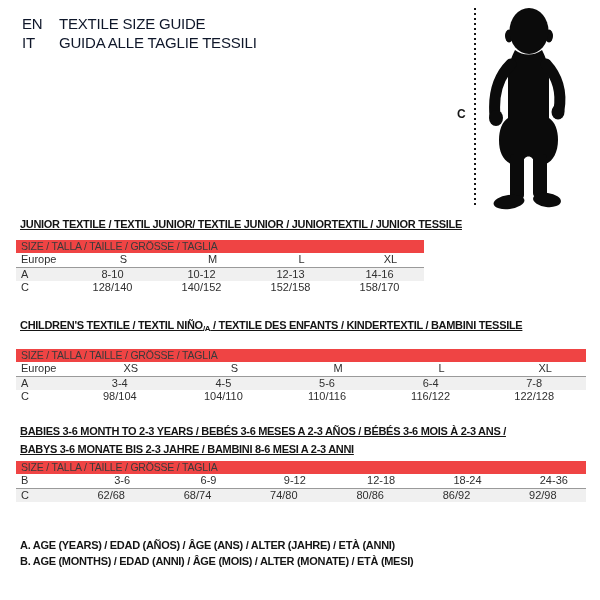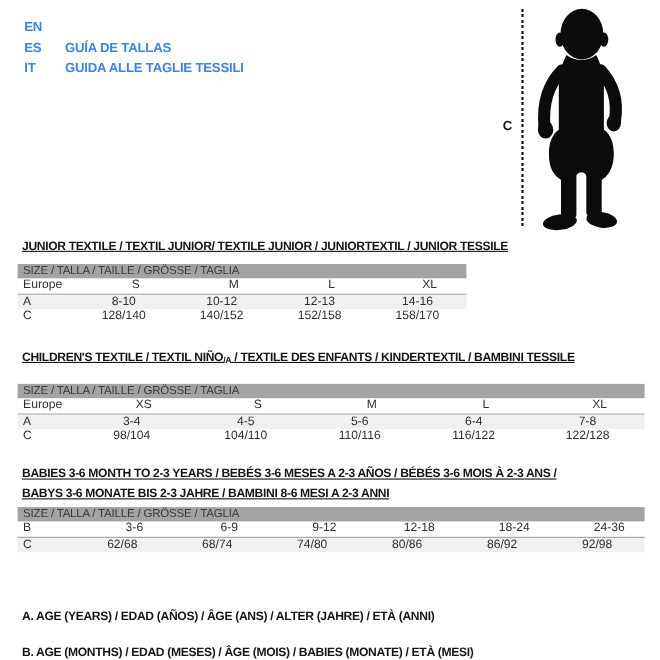--- a/index.html
+++ b/index.html
@@ -2,68 +2,65 @@
 <html><head>
 <meta charset="utf-8">
 <style>
   html,body{margin:0;padding:0;background:#fff;}
   .page{
     position:relative;width:600px;height:600px;background:#ffffff;overflow:hidden;
     font-family:"Liberation Sans","DejaVu Sans",sans-serif;color:#1d1d1d;
   }
   
   .lang-block{position:absolute;left:22px;top:15px;}
-  .lang-row{display:flex;line-height:18.5px;font-weight:bold;font-size:12px;letter-spacing:-0.2px;color:#3b82f6;}
+  .lang-row{display:flex;line-height:18.5px;font-weight:normal;font-size:15px;letter-spacing:-0.2px;color:#0f172a;}
   .lang-code{width:37px;flex:0 0 37px;}
   
   .measure-line{
     position:absolute;left:474px;top:8px;width:2px;height:198px;
     background:repeating-linear-gradient(to bottom,#161616 0 2.5px,transparent 2.5px 5px);
   }
   .figure-label{position:absolute;left:457px;top:107px;font-weight:bold;font-size:12px;color:#161616;}
   .silhouette{position:absolute;left:483px;top:6px;}
   
   .sec-title{
     position:absolute;left:20px;font-weight:bold;font-size:11px;letter-spacing:-0.3px;
     color:#151515;white-space:nowrap;text-decoration:underline;
   }
   .sec-title sub{font-size:8px;vertical-align:-2px;}
   .sec-title.two-line{white-space:normal;line-height:17.5px;width:560px;}
   
   .tbl{position:absolute;left:16px;font-size:11px;color:#2f2f2f;}
   .tbl-bar{
-    background:#a3a3a3;height:13px;line-height:13px;padding-left:5px;
+    background:#ef4444;height:13px;line-height:13px;padding-left:5px;
     color:#3a3a3a;font-size:10.5px;letter-spacing:-0.2px;
   }
   .trow{display:grid;height:13.5px;line-height:13.5px;align-items:center;}
   .cols4{grid-template-columns:52px repeat(4,1fr);}
   .cols5{grid-template-columns:52px repeat(5,1fr);}
   .cols6{grid-template-columns:52px repeat(6,1fr);}
   .trow span{text-align:center;}
   .trow .tlabel{text-align:left;padding-left:5px;}
   .t-first{border-bottom:1px solid #9a9a9a;gap:22px;}
   .t-shade{background:#f0f0f0;}
   .w-junior{width:408px;}
   .w-wide{width:570px;}
   
   .legend{position:absolute;left:20px;top:537px;}
-  .legend-line{font-weight:bold;font-size:11px;letter-spacing:-0.3px;line-height:16px;color:#151515;white-space:nowrap;margin-top:16px;}
+  .legend-line{font-weight:bold;font-size:11px;letter-spacing:-0.3px;line-height:16px;color:#151515;white-space:nowrap;}
 </style>
 </head>
 <body>
 
 <div class="page">
 
   <div class="lang-block">
     <div class="lang-row">
       <span class="lang-code">EN</span>
-    </div>
-    <div class="lang-row">
-      <span class="lang-code">ES</span>
-      <span class="lang-label">GUÍA DE TALLAS</span>
+      <span class="lang-label">TEXTILE SIZE GUIDE</span>
     </div>
     <div class="lang-row">
       <span class="lang-code">IT</span>
       <span class="lang-label">GUIDA ALLE TAGLIE TESSILI</span>
     </div>
   </div>
 
   <div class="measure-line"></div>
   <span class="figure-label">C</span>
   <svg class="silhouette" width="92" height="206" viewBox="0 0 92 206" aria-hidden="true">
@@ -160,16 +157,16 @@
       <span>68/74</span>
       <span>74/80</span>
       <span>80/86</span>
       <span>86/92</span>
       <span>92/98</span>
     </div>
   </div>
 
   <div class="legend">
     <div class="legend-line">A. AGE (YEARS) / EDAD (AÑOS) / ÂGE (ANS) / ALTER (JAHRE) / ETÀ (ANNI)</div>
-    <div class="legend-line">B. AGE (MONTHS) / EDAD (MESES) / ÂGE (MOIS) / BABIES (MONATE) / ETÀ (MESI)</div>
+    <div class="legend-line">B. AGE (MONTHS) / EDAD (ANNI) / ÂGE (MOIS) / ALTER (MONATE) / ETÀ (MESI)</div>
   </div>
 
 </div>
 
 </body></html>

